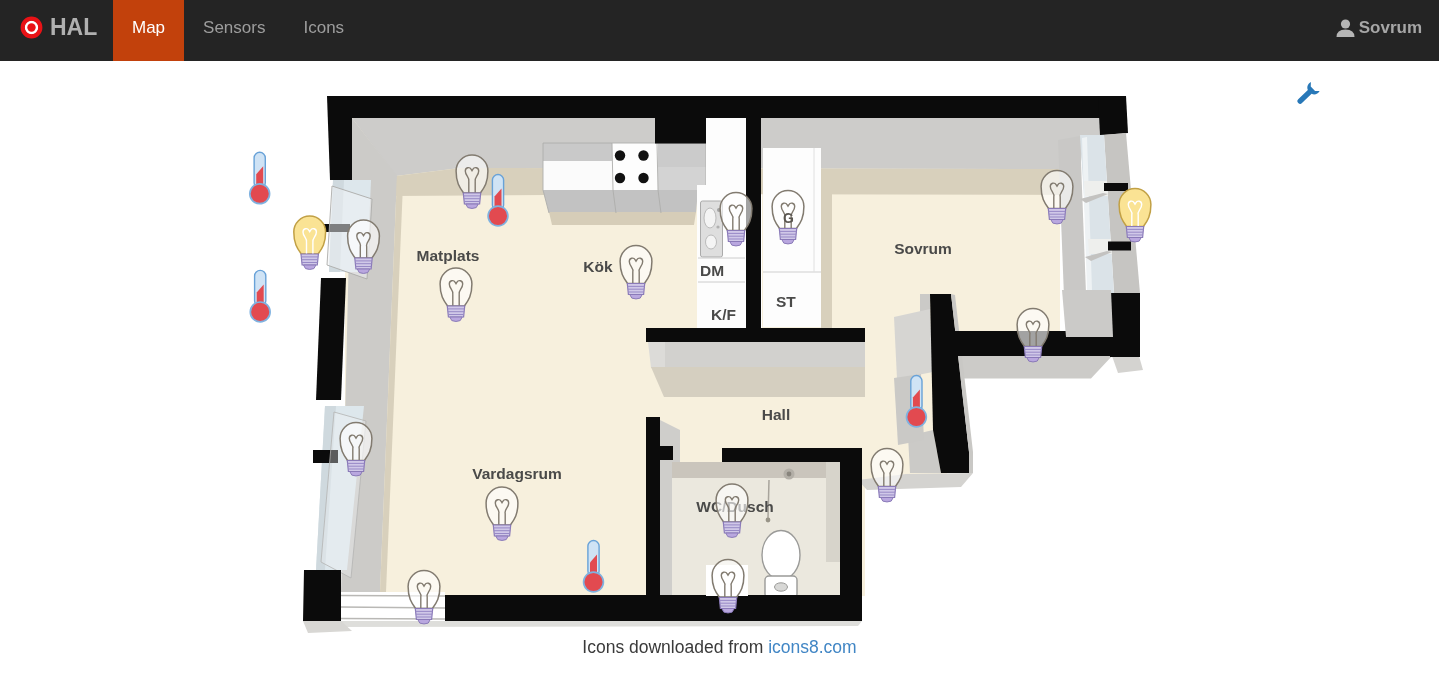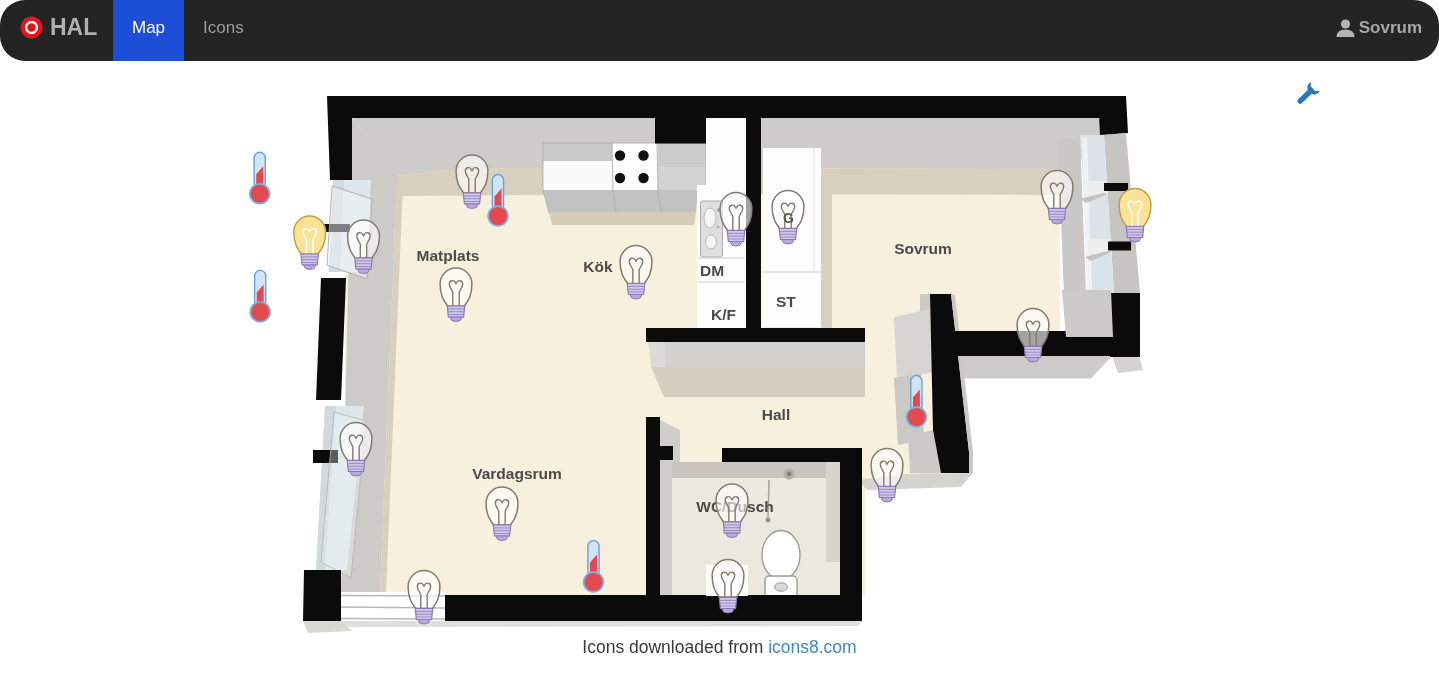--- a/index.html
+++ b/index.html
@@ -1,42 +1,43 @@
 <!DOCTYPE html>
 <html><head>
 <meta charset="utf-8">
 <style>
   html,body{margin:0;padding:0;background:#fff;font-family:"Liberation Sans",sans-serif;-webkit-font-smoothing:antialiased;}
   body{width:1439px;height:675px;overflow:hidden;position:relative;}
-  .navbar{position:absolute;left:0;top:0;width:1439px;height:61px;background:#242424;border-radius:25px;}
+  .navbar{position:absolute;left:0;top:0;width:1439px;height:61px;background:#242424;}
   .brand{position:absolute;left:20px;top:0;height:55px;display:flex;align-items:center;}
   .brand-text{color:#b0b0b0;font-size:23px;font-weight:bold;margin-left:7px;}
   .nav{position:absolute;left:113px;top:0;height:61px;display:flex;}
   .nav a{display:block;height:61px;line-height:55px;padding:0 19px;font-size:17px;color:#9d9d9d;text-decoration:none;}
-  .nav a.active{background:#1d4ed8;color:#fff;}
+  .nav a.active{background:#c2410c;color:#fff;}
   .user{position:absolute;right:17px;top:0;height:56px;display:flex;align-items:center;color:#a6a6a6;font-size:17px;font-weight:bold;}
   .caption{position:absolute;left:0;top:637px;width:1439px;text-align:center;font-size:17.5px;color:#3a3a3a;}
   .caption a{color:#4186c5;text-decoration:none;}
 </style>
 </head>
 <body>
 
 <div class="navbar">
 
   <div class="brand">
     <svg width="23" height="23" viewBox="0 0 23 23">
       <circle cx="11.5" cy="11.5" r="7" fill="#ffffff"></circle>
       <circle cx="11.5" cy="11.5" r="8.8" fill="none" stroke="#e91216" stroke-width="4.2"></circle>
       <circle cx="11.5" cy="11.5" r="4.2" fill="#e91216"></circle>
     </svg>
     <span class="brand-text">HAL</span>
   </div>
 
   <div class="nav">
       <a class="active" href="#">Map</a>
+      <a href="#">Sensors</a>
       <a href="#">Icons</a>
     </div>
 
   <div class="user">
     <svg width="21" height="20" viewBox="0 0 21 20" style="margin-right:3px">
       <circle cx="10.5" cy="6" r="4.6" fill="#b5b5b5"></circle>
       <path d="M1.5,19 Q1.5,11.5 10.5,11.5 Q19.5,11.5 19.5,19 Z" fill="#b5b5b5"></path>
     </svg>
     <span>Sovrum</span>
   </div>

